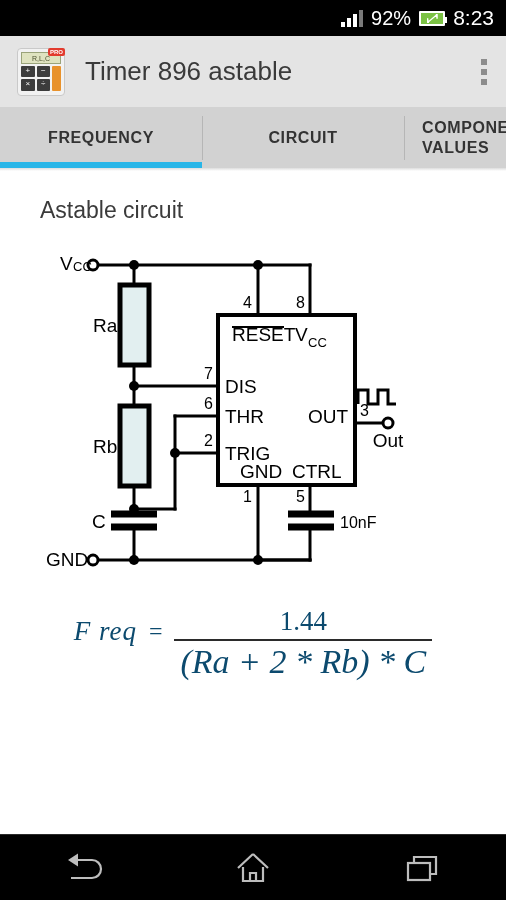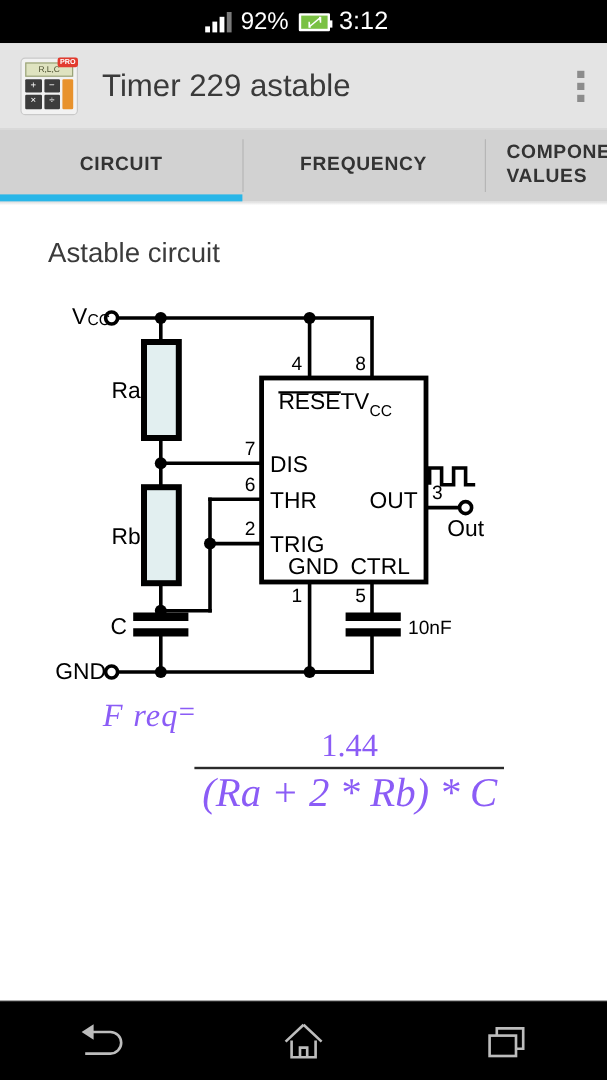--- a/index.html
+++ b/index.html
@@ -8,21 +8,21 @@
     background:#ffffff;
     font-family:"Liberation Sans", sans-serif;
     overflow:hidden;
   }
   #root { position:relative; width:506px; height:900px; background:#ffffff; }
 
   
   .statusbar {
     position:absolute; left:0; top:0; width:506px; height:36px;
     background:#000000; color:#ffffff;
-    display:flex; align-items:center; justify-content:center;
+    display:flex; align-items:center; justify-content:flex-end;
     padding-right:12px; gap:8px;
   }
   .sig { display:flex; align-items:flex-end; gap:2px; height:18px; }
   .sig i { display:block; width:4px; background:#ffffff; }
   .sig i.b1 { height:5px; }
   .sig i.b2 { height:9px; }
   .sig i.b3 { height:13px; }
   .sig i.b4 { height:17px; background:#7a7a7a; }
   .batt-pct { font-size:20px; letter-spacing:0px; }
   .batt {
@@ -116,22 +116,22 @@
     font-size:23px; color:#3b3b3b;
   }
 
   
   .circuit { position:absolute; left:0; top:60px; width:506px; height:340px; }
   .formula-wrap {
     position:absolute; left:0; top:410px; width:506px;
     display:flex; align-items:center; justify-content:center;
   }
   .formula {
-    display:flex; align-items:flex-start; 
-    font-family:"Liberation Serif", serif; color:#8b5cf6;
+    display:flex; align-items:center; gap:12px;
+    font-family:"Liberation Serif", serif; color:#0c4a6e;
   }
   .f-lhs { font-size:27px; font-style:italic; letter-spacing:1px; }
   .f-eq { font-size:24px; }
   .f-frac { display:flex; flex-direction:column; align-items:center; }
   .f-num { font-size:27px; padding:0 8px 2px 8px;margin-top:25px; }
   .f-bar { height:2px; background:#2b2b2b; width:100%; }
   .f-den { font-size:34px; font-style:italic; padding:2px 6px 0 6px; white-space:nowrap; }
 
   
   .navbar {
@@ -154,53 +154,53 @@
         <i class="b4"></i>
     </span>
     <span class="batt-pct">92%</span>
     <span class="batt">
       <span class="batt-fill">
         <svg class="bolt" viewBox="0 0 26 15">
           <path d="M20 2 L7 13 M19 2 L20 2 L20 8 Z M8 13 L7 13 L7 7 Z" stroke="#ffffff" stroke-width="1.6" fill="#ffffff"></path>
         </svg>
       </span>
     </span>
-    <span class="clock">3:12</span>
+    <span class="clock">8:23</span>
   </div>
 
   <div class="actionbar">
     <div class="app-icon">
       <div class="ai-screen">R,L,C</div>
       <div class="ai-keys">
         <div class="ai-col">
           <div class="ai-key">+</div>
           <div class="ai-key">×</div>
         </div>
         <div class="ai-col">
           <div class="ai-key">−</div>
           <div class="ai-key">÷</div>
         </div>
         <div class="ai-bar"></div>
       </div>
       <div class="ai-pro">PRO</div>
     </div>
-    <div class="ab-title">Timer 229 astable</div>
+    <div class="ab-title">Timer 896 astable</div>
     <div class="overflow">
       <span></span>
         <span></span>
         <span></span>
     </div>
   </div>
 
   <div class="tabbar">
+    <div class="tab t2">
+      <span class="tab-label">FREQUENCY</span>
+    </div>
     <div class="tab t1">
       <span class="tab-label">CIRCUIT</span>
-    </div>
-    <div class="tab t2">
-      <span class="tab-label">FREQUENCY</span>
     </div>
     <div class="tab t3">
       <span class="tab-label">COMPONENT
 VALUES</span>
     </div>
   </div>
   <div class="tabunderline"></div>
   <div class="tabshadow"></div>
 
   <div class="content">

